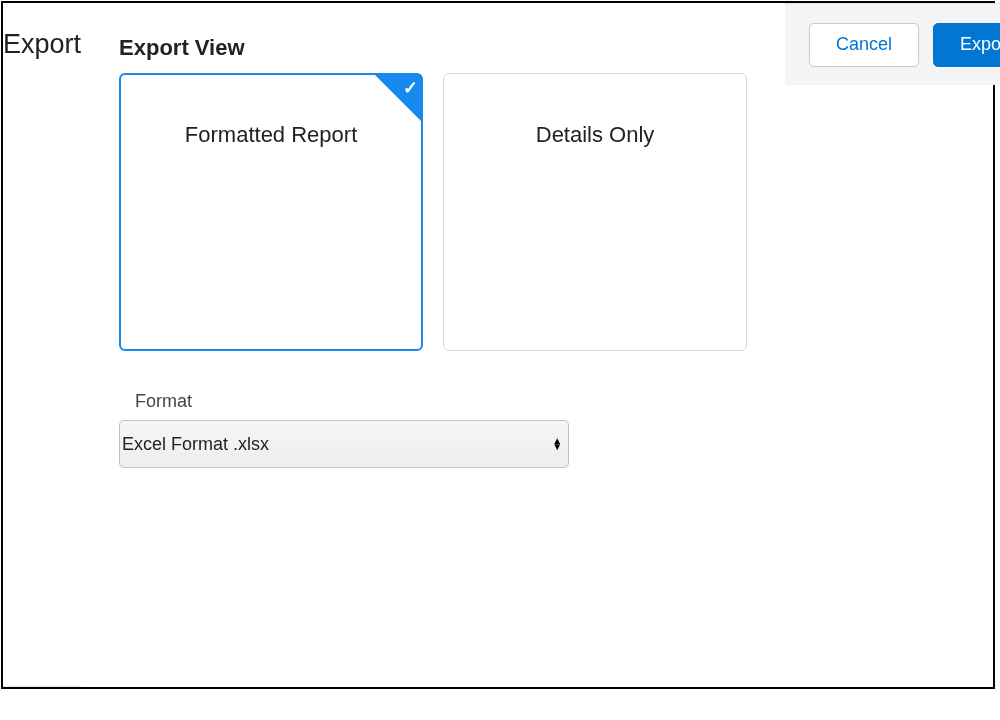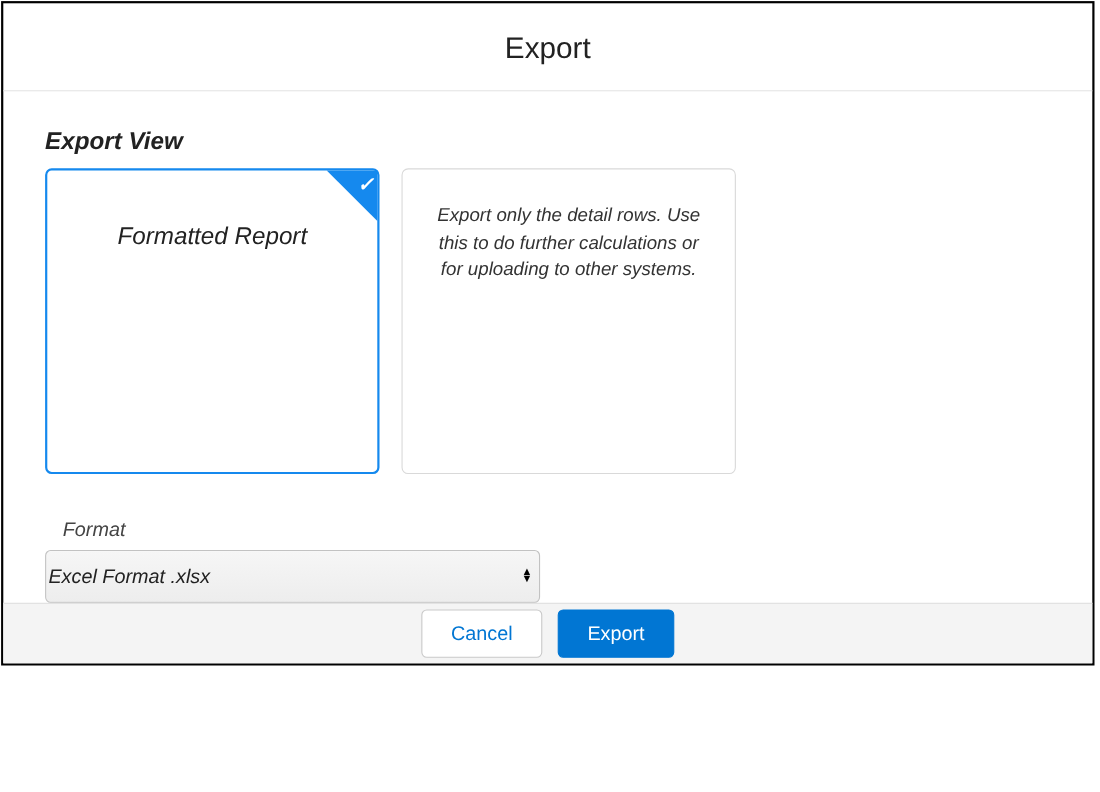--- a/index.html
+++ b/index.html
@@ -9,41 +9,40 @@
     }
     body {
       font-family: -apple-system, BlinkMacSystemFont, "Segoe UI", Helvetica, Arial, sans-serif;
       background: #fff;
       width: 1000px;
       height: 720px;
       position: relative;
     }
     .dialog {
       width: 994px;
-      height: 604px;
+      height: 688px;
       border: 2px solid #000;
       position: relative;
       display: flex;
-      flex-direction: column;
+      flex-direction: row;
       margin: 1px;
     }
     .header {
       text-align: center;
       padding: 26px 0 22px 0;
       border-bottom: 1px solid #e5e5e5;
     }
     .header h1 {
       font-size: 27px;
       font-weight: 400;
       color: #222;
     }
     .content {
       flex: 1;
       padding: 32px 38px 0 38px;
-      font-style: italic;
     }
     .section-title {
       font-size: 22px;
       font-weight: 700;
       color: #222;
       margin-bottom: 12px;
     }
     .options-row {
       display: flex;
       gap: 20px;
@@ -171,21 +170,21 @@
     <div class="options-row">
 
       <div class="option-card selected">
         <div class="corner-check">
           <span class="check">✓</span>
         </div>
         <h2>Formatted Report</h2>
       </div>
 
       <div class="option-card">
-        <p>Export only the detail rows. Use this to do further calculations or for uploading to other systems.</p>
+        <h2>Details Only</h2>
       </div>
 
     </div>
 
     <label class="format-label">Format</label>
     <div class="select-wrapper">
       <div class="select-box">
         <span>Excel Format .xlsx</span>
         <span class="select-arrows">
           <span>▲</span>

